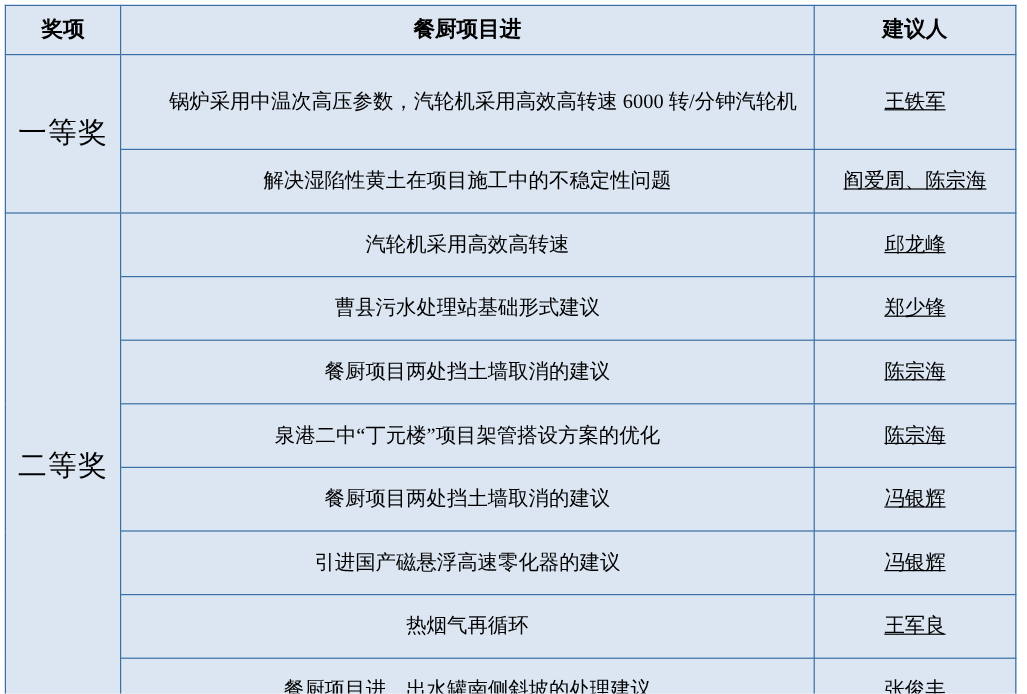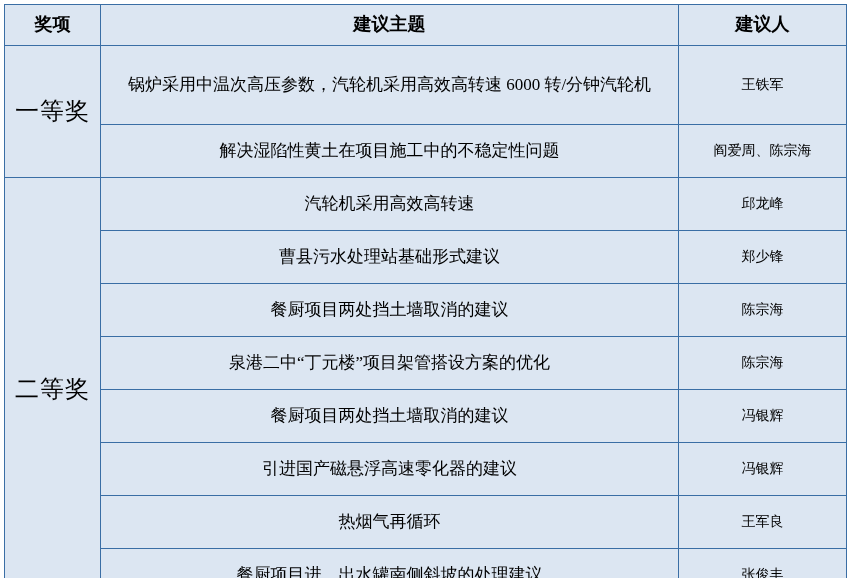--- a/index.html
+++ b/index.html
@@ -42,43 +42,44 @@
     padding: 4px 8px;
     margin-top: 40px;
   }
   #award-table td.award-cell {
     font-size: 24px;
     letter-spacing: 1px;
   }
   #award-table td.topic-cell {
   }
   #award-table td.topic-cell.wrap-left {
-    text-align: center;
+    text-align: right;
     padding-left: 14px;
     padding-right: 14px;
   }
   #award-table td.person-cell {
-    font-size: 14px;
+    font-size: 17px;
+    text-decoration: underline;
   }
   .row-tall td { height: 66px; }
   .row-std  td { height: 40px; }
 </style>
 </head>
 <body>
 
 <table id="award-table">
   <colgroup>
     <col class="c-award">
     <col class="c-topic">
     <col class="c-person">
   </colgroup>
   <thead>
     <tr>
       <th>奖项</th>
-      <th>建议主题</th>
+      <th>餐厨项目进</th>
       <th>建议人</th>
     </tr>
   </thead>
   <tbody id="table-body">
       <tr class="row-tall">
         <td class="award-cell" rowspan="2">一等奖</td>
         <td class="topic-cell wrap-left">锅炉采用中温次高压参数，汽轮机采用高效高转速 6000 转/分钟汽轮机</td>
         <td class="person-cell">王铁军</td>
       </tr>
       <tr class="row-std">

